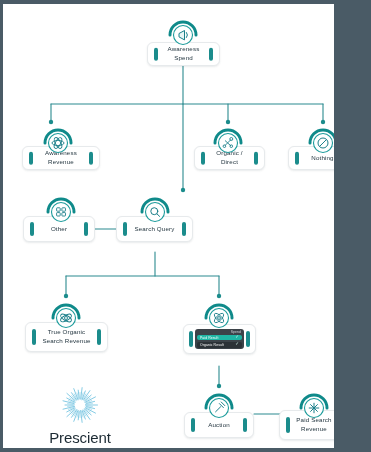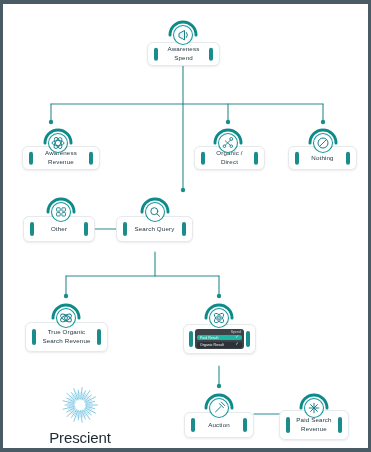--- a/index.html
+++ b/index.html
@@ -4,21 +4,21 @@
 <style>
   html,body{margin:0;padding:0;}
   body{
     width:371px;height:452px;
     background:#4a5b66;
     font-family:"Liberation Sans", sans-serif;
     overflow:hidden;
   }
   #frame{
     position:absolute;left:3px;top:4px;
-    width:365px;height:444px;
+    width:331px;height:444px;
     background:#ffffff;
     overflow:hidden;
   }
   #canvas{position:absolute;left:0;top:0;width:365px;height:444px;}
   svg.wires{position:absolute;left:0;top:0;width:365px;height:444px;pointer-events:none;}
 
   
   .node{
     position:absolute;
     background:#ffffff;

